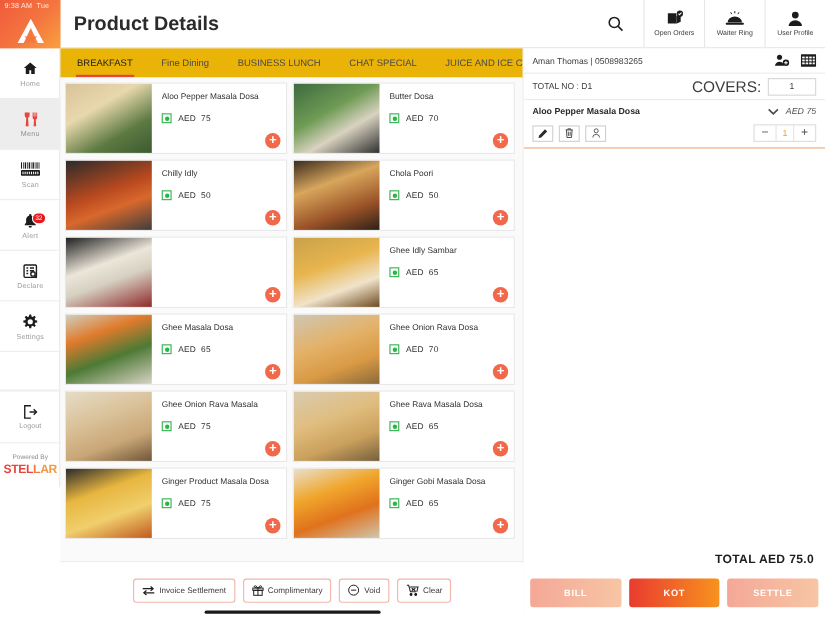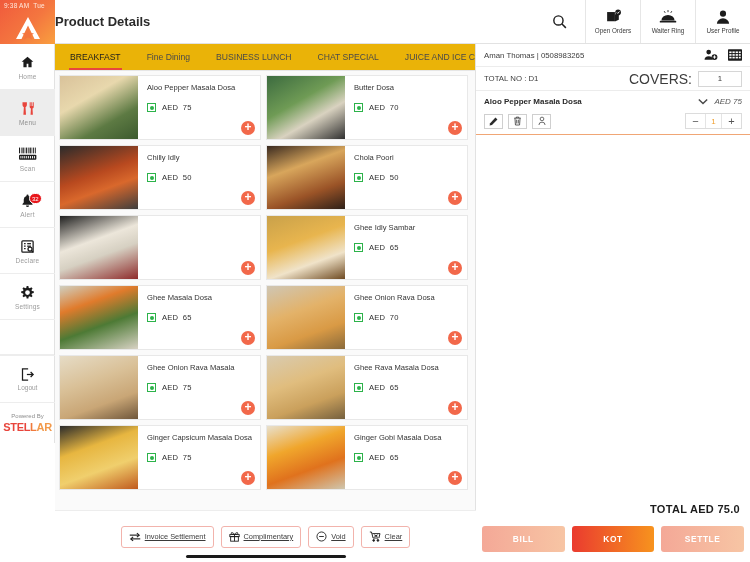--- a/index.html
+++ b/index.html
@@ -72,22 +72,22 @@
   .powered .stellar { font-size:11px; font-weight:bold; letter-spacing:-.3px; }
   .powered .stellar .s1{color:#e8453c;} .powered .stellar .s2{color:#f07a3c;} .powered .stellar .s3{color:#f2994a;}
 
   
   .main { flex:1 1 auto; display:flex; flex-direction:column; height:562px; min-width:0; }
 
   .topbar {
     height:44px; flex:0 0 44px; display:flex; align-items:stretch;
     border-bottom:1px solid #e2e2e2; background:#fff;
   }
-  .page-title { flex:1 1 auto; display:flex; align-items:center; padding-left:0;
-    font-size:13px; font-weight:bold; color:#2b2b2b; }
+  .page-title { flex:1 1 auto; display:flex; align-items:center; padding-left:12px;
+    font-size:18px; font-weight:bold; color:#2b2b2b; }
   .top-action {
     width:55px; display:flex; flex-direction:column; align-items:center; justify-content:center;
     gap:2px; border-left:1px solid #e6e6e6; cursor:pointer;
   }
   .top-action.search { width:52px; border-left:none; }
   .top-action .lbl { font-size:6.3px; color:#3a3a3a; white-space:nowrap; }
 
   .content { flex:1 1 auto; display:flex; min-height:0; }
 
   
@@ -195,21 +195,21 @@
 
   
   .bottom-bar {
     position:absolute; left:55px; bottom:0; width:421px; height:52px;
     background:#fff; border-top:1px solid #ededed;
     display:flex; align-items:center; justify-content:center; gap:7px;
   }
   .obtn {
     height:22px; border:1px solid #f2b3ac; border-radius:3px; background:#fff;
     display:flex; align-items:center; gap:4px; padding:0 7px;
-    font-size:7.4px; color:#3a3a3a; cursor:pointer;text-decoration:underline;
+    font-size:7.4px; color:#3a3a3a; cursor:pointer;
   }
   .home-ind {
     position:absolute; left:50%; transform:translateX(-50%); bottom:4px;
     width:160px; height:3px; border-radius:2px; background:#1a1a1a;
   }
   svg { display:block; }
 </style>
 </head>
 <body>
 
@@ -531,21 +531,21 @@
                   <span class="price">AED&nbsp;&nbsp;65</span>
                 </div>
               </div>
               <div class="plus">
                 <span>+</span>
               </div>
             </div>
             <div class="card">
               <div class="thumb t10"></div>
               <div class="info">
-                <div class="pname">Ginger Capsicum Masala Dosa</div>
+                <div class="pname">Ginger Product Masala Dosa</div>
                 <div class="prow">
                   <span class="veg">
                     <i></i>
                   </span>
                   <span class="price">AED&nbsp;&nbsp;75</span>
                 </div>
               </div>
               <div class="plus">
                 <span>+</span>
               </div>

